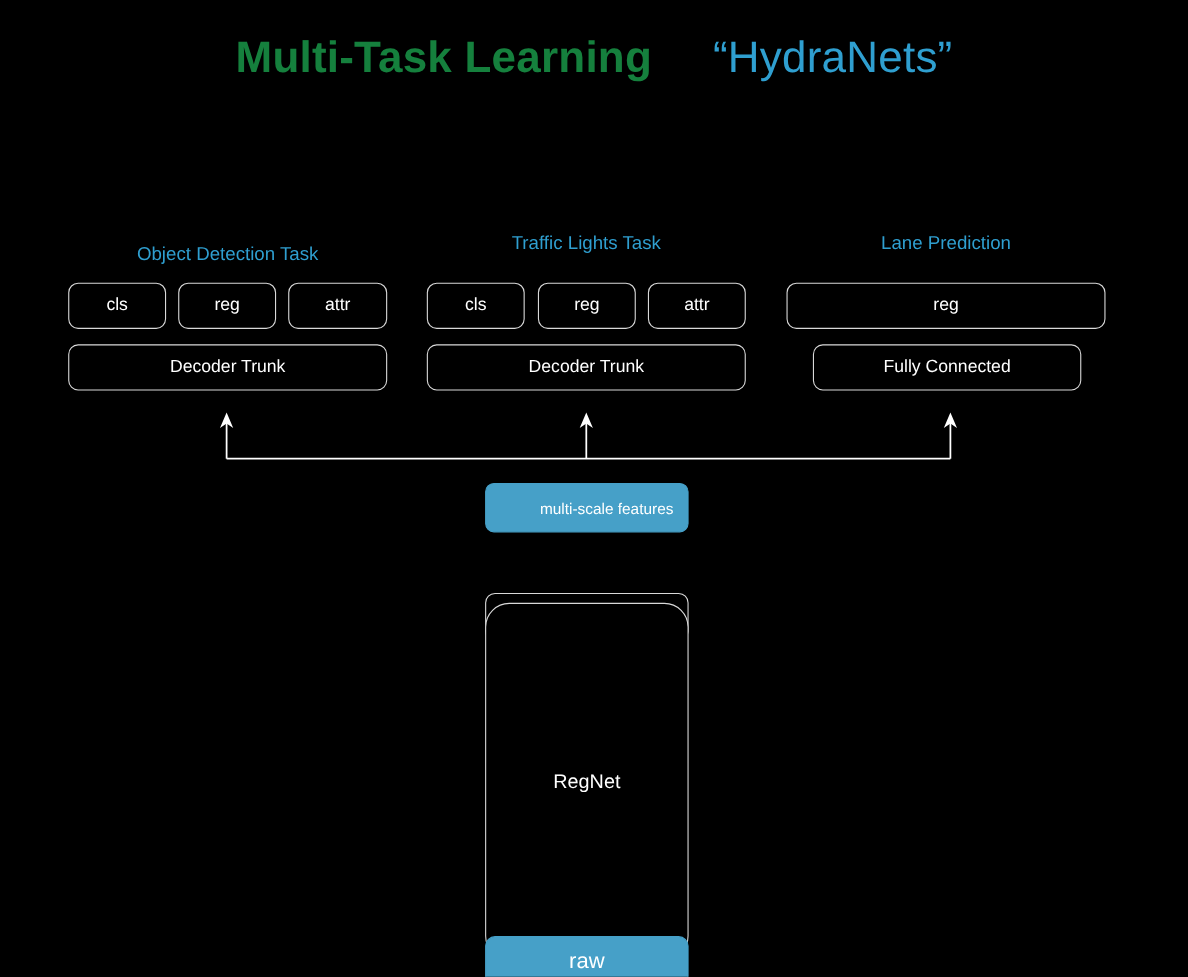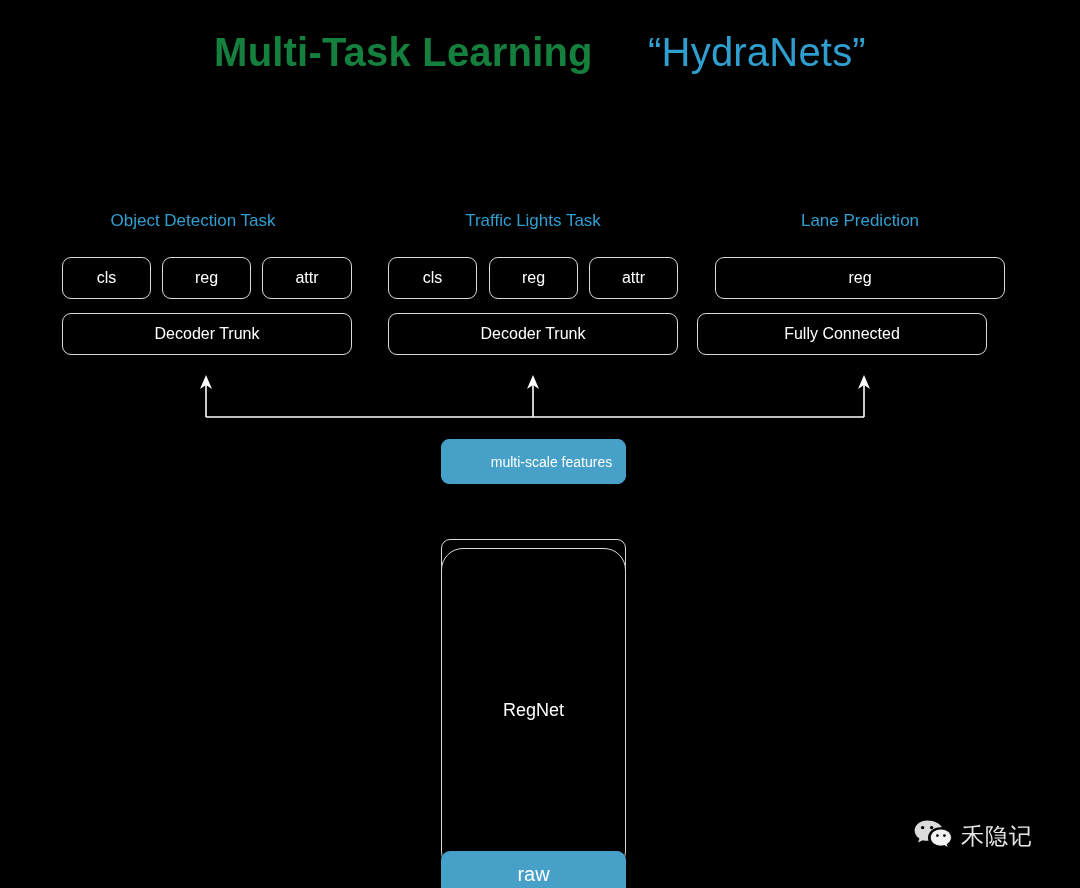--- a/index.html
+++ b/index.html
@@ -41,21 +41,21 @@
 
   
   .task-label {
     position: absolute;
     text-align: center;
     font-size: 17px;
     color: #2f9fd0;
     white-space: nowrap;
     top: 211px;
   }
-  #task-label-0 { left: 48px;  width: 290px; }
+  #task-label-0 { left: 62px;  width: 290px; margin-top: 10px; }
   #task-label-1 { left: 388px; width: 290px; }
   #task-label-2 { left: 715px; width: 290px; }
 
   
   .node {
     position: absolute;
     box-sizing: border-box;
     border: 1px solid #d9d9d9;
     border-radius: 9px;
     background: #000000;
@@ -86,21 +86,21 @@
   #box-od-trunk{ left: 62px;  width: 290px; }
 
   
   #box-tl-cls  { left: 388px; width: 89px; }
   #box-tl-reg  { left: 489px; width: 89px; }
   #box-tl-attr { left: 589px; width: 89px; }
   #box-tl-trunk{ left: 388px; width: 290px; }
 
   
   #box-lp-reg  { left: 715px; width: 290px; }
-  #box-lp-fc   { left: 697px; width: 290px; }
+  #box-lp-fc   { left: 739px; width: 244px; }
 
   
   #box-multiscale {
     left: 441px; top: 439px; width: 185px; height: 45px;
     border-radius: 8px;
     padding-left: 36px;
   }
   #box-bifpn {
     left: 441px; top: 495px; width: 185px; height: 44px; margin-top: 44px;
   }
@@ -177,29 +177,14 @@
     <path d="M206 375 L200 389 L206 385 L212 389 Z" fill="#ffffff"></path>
     <path d="M533 375 L527 389 L533 385 L539 389 Z" fill="#ffffff"></path>
     <path d="M864 375 L858 389 L864 385 L870 389 Z" fill="#ffffff"></path>
   </svg>
 
   <div class="node filled small-label" id="box-multiscale">multi-scale features</div>
   <div class="node" id="box-bifpn">BiFPN</div>
   <div class="node" id="box-regnet">RegNet</div>
   <div class="node filled big" id="box-raw">raw</div>
 
-  <div id="watermark">
-    <span>
-      <svg width="40" height="32" viewBox="0 0 40 32" xmlns="http://www.w3.org/2000/svg">
-
-        <path d="M14.2 2.4C7.1 2.4 1.6 7 1.6 12.6c0 3.2 1.9 6.1 4.8 8l-1.3 4 4.6-2.4c1.4 0.4 2.9 0.6 4.5 0.6 0.4 0 0.9 0 1.3-0.1 -0.3-0.9-0.5-1.9-0.5-2.9 0-5.8 5.6-10.5 12.6-10.5 0.5 0 0.9 0 1.4 0.1C27.6 5.8 21.6 2.4 14.2 2.4z" fill="#dcdcdc"></path>
-        <circle cx="9.6" cy="9.6" r="1.7" fill="#000000"></circle>
-        <circle cx="18.6" cy="9.6" r="1.7" fill="#000000"></circle>
-
-        <path d="M38.4 19.6c0-4.7-4.7-8.5-10.5-8.5 -5.8 0-10.5 3.8-10.5 8.5 0 4.7 4.7 8.5 10.5 8.5 1.2 0 2.4-0.2 3.5-0.5l3.8 2 -1-3.3C36.7 24.6 38.4 22.3 38.4 19.6z" fill="#f2f2f2" stroke="#000000" stroke-width="0.8"></path>
-        <circle cx="24.4" cy="17.6" r="1.4" fill="#000000"></circle>
-        <circle cx="31.4" cy="17.6" r="1.4" fill="#000000"></circle>
-      </svg>
-    </span>
-    <span class="wm-text">禾隐记</span>
-  </div>
 
 </div>
 
 </body></html>

